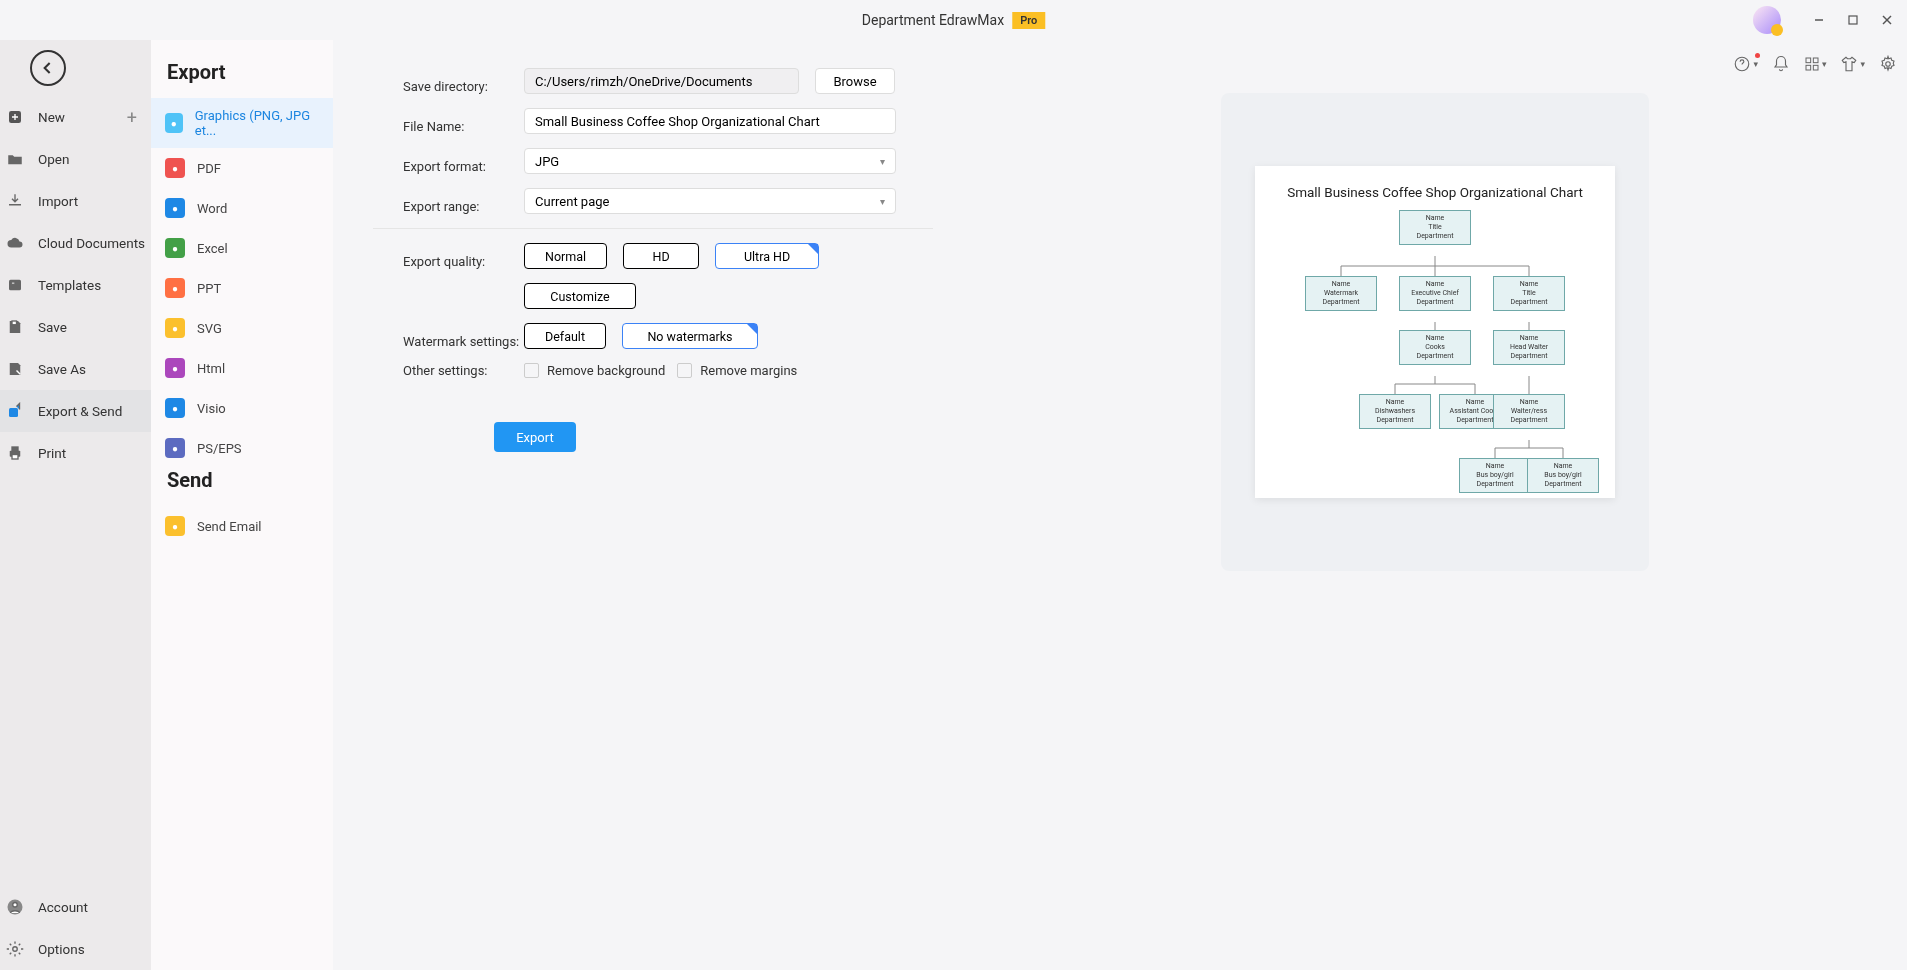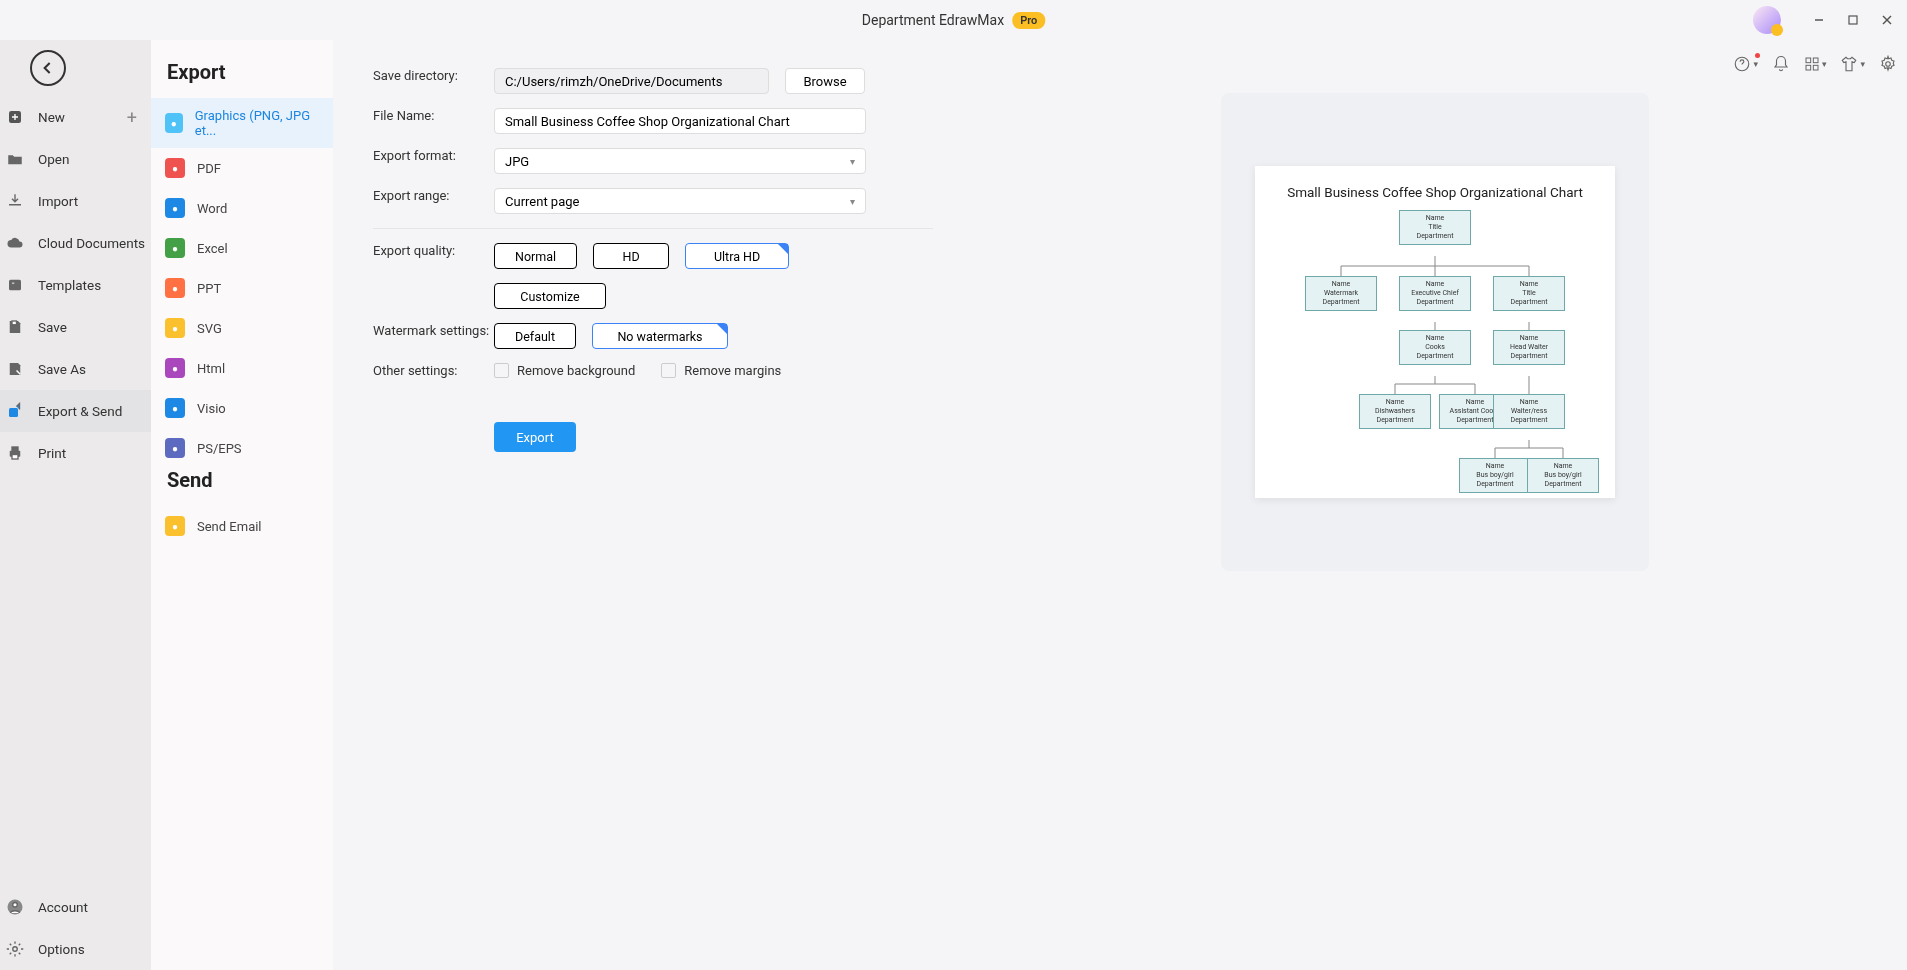--- a/index.html
+++ b/index.html
@@ -1,20 +1,20 @@
 <!DOCTYPE html>
 <html><head>
 <meta charset="utf-8">
 <style>
 * { box-sizing: border-box; margin: 0; padding: 0; font-family: -apple-system, BlinkMacSystemFont, "Segoe UI", Roboto, sans-serif; }
 body { background: #f5f5f7; width: 1907px; height: 970px; overflow: hidden; display: flex; flex-direction: column; }
 .titlebar { height: 40px; display: flex; align-items: center; position: relative; }
 .title-center { position: absolute; left: 50%; transform: translateX(-50%); display: flex; align-items: center; gap: 8px; }
 .app-title { font-size: 14px; color: #333; }
-.pro-badge { background: #fbbf24; color: #333; font-size: 11px; font-weight: 600; padding: 2px 8px; border-radius: 8px; }
+.pro-badge { background: #fbbf24; color: #333; font-size: 11px; font-weight: 600; padding: 2px 8px; border-radius: 0; }
 .window-controls { position: absolute; right: 12px; display: flex; align-items: center; gap: 18px; }
 .avatar { width: 28px; height: 28px; border-radius: 50%; background: linear-gradient(135deg,#fce7f3,#a78bfa); display:flex; align-items:center; justify-content:center; margin-right: 12px; position:relative;}
 .avatar::after{content:"";position:absolute;right:-2px;bottom:-2px;width:12px;height:12px;background:#fbbf24;border-radius:50%;}
 .win-btn { width: 16px; height: 16px; display:inline-flex; align-items:center; justify-content:center; cursor:pointer; color:#555;}
 .toolbar-right { position:absolute; right:10px; top:55px; display:flex; gap:14px; align-items:center; color:#666;}
 .toolbar-right .tb-item{display:flex;align-items:center;gap:2px;cursor:pointer;}
 .dot{position:absolute;width:5px;height:5px;background:#ef4444;border-radius:50%;top:-2px;right:-2px;}
 .main { flex:1; display:flex; }
 .sidebar1 { width:151px; background:#eceaeb; display:flex; flex-direction:column; padding-top:6px;}
 .back-btn { width:36px; height:36px; border:2px solid #333; border-radius:50%; margin:4px 0 10px 30px; display:flex; align-items:center; justify-content:center; cursor:pointer;}
@@ -24,21 +24,21 @@
 .s1-icon{width:22px;height:22px;display:flex;align-items:center;justify-content:center;color:#666;}
 .s1-spacer{flex:1;}
 .sidebar2 { width:182px; background:#fbf9fa; display:flex; flex-direction:column; padding-top:20px;}
 .s2-heading{font-size:20px;font-weight:700;color:#222;padding:0 16px 14px;}
 .s2-item{display:flex;align-items:center;gap:12px;padding:10px 14px;font-size:13px;color:#444;cursor:pointer;}
 .s2-item.active{background:#e8f2fd;color:#1b85e0;}
 .s2-icon{width:20px;height:20px;border-radius:4px;display:flex;align-items:center;justify-content:center;color:#fff;font-size:10px;font-weight:bold;}
 .content { flex:1; padding:28px 40px; display:flex; gap:70px;}
 .form-col{width:560px;}
 .main-heading{font-size:22px;font-weight:700;color:#222;margin-bottom:22px;}
-.form-row{display:flex;align-items:flex-start;margin-bottom:14px;}
+.form-row{display:flex;align-items:flex-end;margin-bottom:14px;margin-left:30px;}
 .form-label{width:121px;font-size:13px;color:#333;}
 .text-input,.select{flex:1;height:26px;border:1px solid #ddd;border-radius:4px;padding:0 10px;font-size:13px;background:#fff;}
 .text-input.readonly{background:#f0eff1;color:#000000;}
 .select{display:flex;align-items:center;justify-content:space-between;cursor:pointer;}
 .select::after{content:"▾";color:#888;font-size:10px;}
 .browse-btn{width:80px;height:26px;margin-left:16px;border:1px solid #ddd;border-radius:4px;background:#fff;font-size:13px;cursor:pointer;}
 .divider{height:1px;background:#e5e5e5;margin:14px 0;}
 .btn-group{display:flex;gap:16px;}
 .seg-btn{height:26px;padding:0 20px;border:1px solid #000000;border-radius:4px;background:#fff;font-size:12.5px;cursor:pointer;display:flex;align-items:center;position:relative;min-width:76px;justify-content:center;}
 .seg-btn.selected{border-color:#3b82f6;}
@@ -329,21 +329,21 @@
       <div class="form-row">
         <span class="form-label">Watermark settings:</span>
         <div class="btn-group">
           <div class="seg-btn">Default</div>
           <div class="seg-btn selected" style="min-width:136px;">No watermarks</div>
         </div>
       </div>
 
       <div class="form-row">
         <span class="form-label">Other settings:</span>
-        <div style="display:flex;gap:26px;">
+        <div style="display:flex;gap:12px;">
           <label class="checkbox">
               <span class="check-box"></span>
               <span>Remove background</span>
             </label>
           <label class="checkbox">
               <span class="check-box"></span>
               <span>Remove margins</span>
             </label>
         </div>
       </div>

